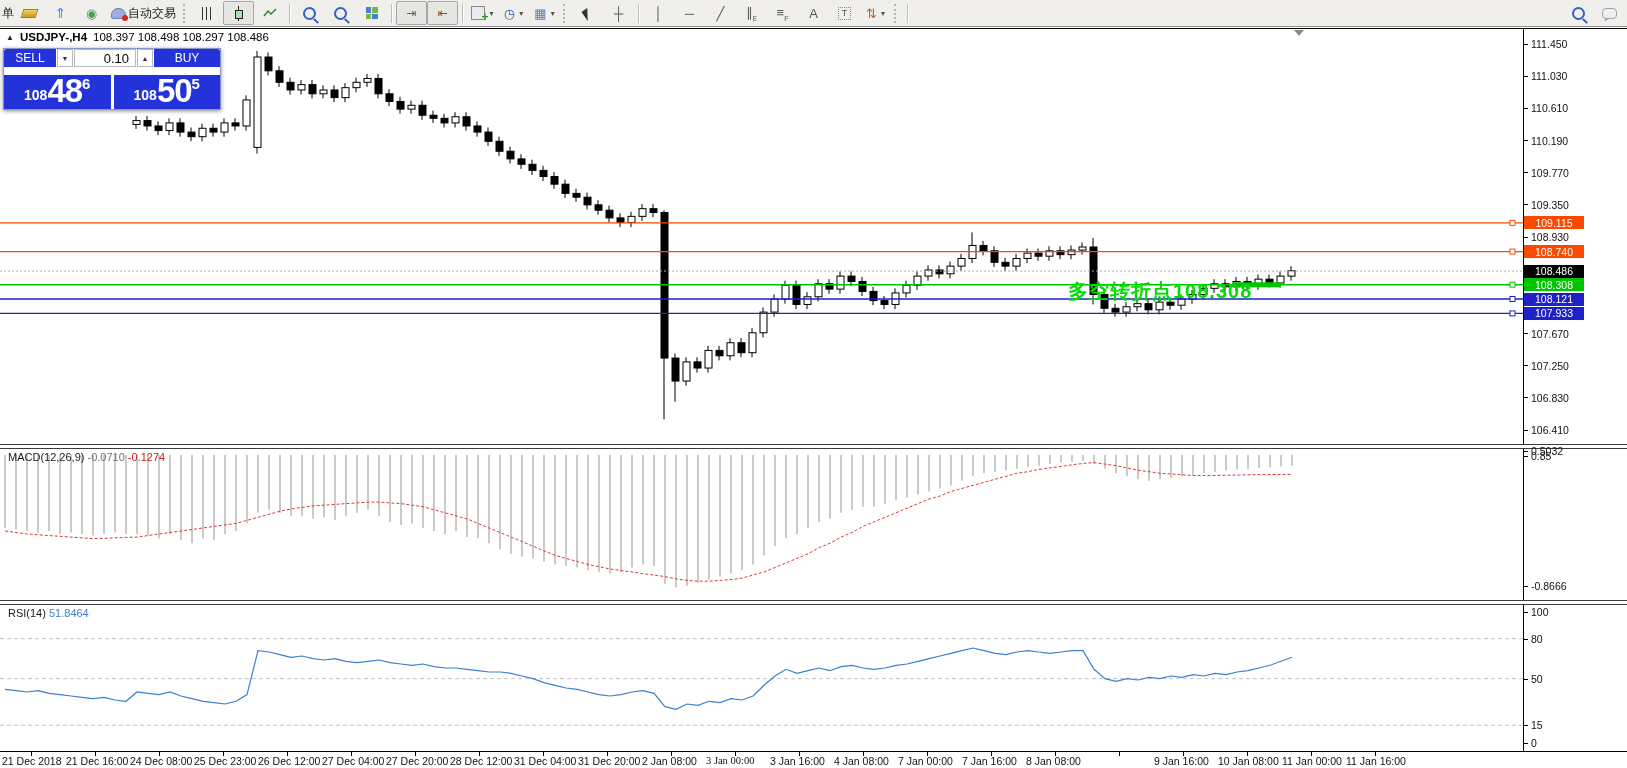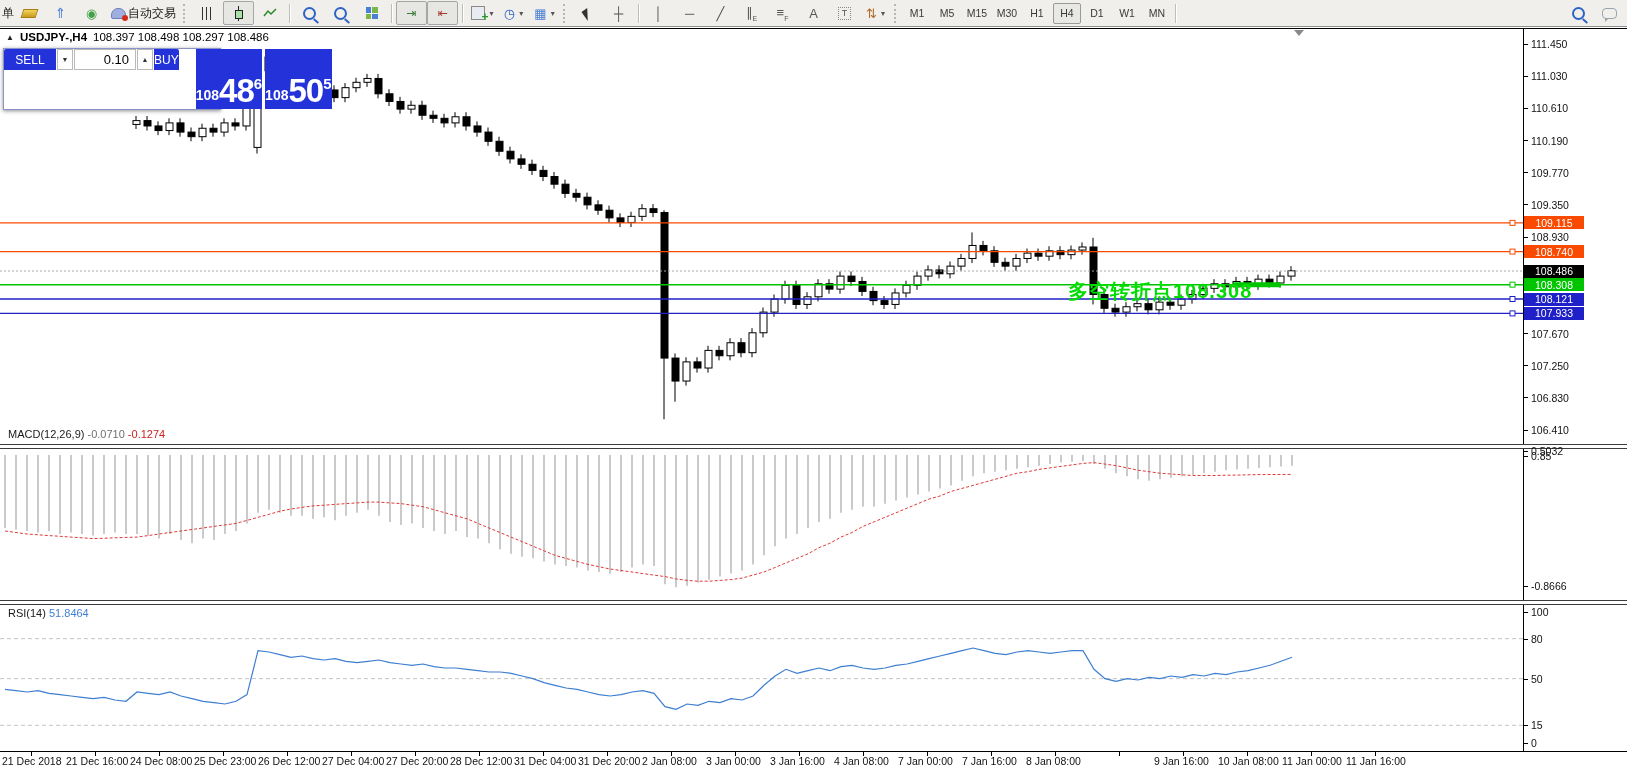--- a/index.html
+++ b/index.html
@@ -50,21 +50,21 @@
   .axis-tick{position:absolute;width:4px;height:1px;background:#000;}
   .time-tick{position:absolute;width:1px;height:4px;background:#000;}
   .price-badge{position:absolute;left:1524px;width:60px;height:13px;color:#fff;font-size:10.5px;
                display:flex;align-items:center;justify-content:center;white-space:nowrap;}
   
   .sym-header{position:absolute;left:6px;top:31px;font-size:11.5px;color:#000;display:flex;gap:6px;align-items:center;}
   .collapse{font-size:8px;color:#222;}
   
   .trade-panel{position:absolute;left:3px;top:48px;width:218px;height:62px;background:#fff;
                box-shadow:0 1px 4px rgba(0,0,0,.45);border:1px solid #8a93c8;box-sizing:border-box;
-               display:flex;gap:17px;z-index:5;}
+               display:flex;flex-direction:column;gap:8px;z-index:5;}
   .tp-row1{display:flex;height:21px;gap:1px;}
   .tp-btn{background:#2433d9;color:#fff;font-size:12px;display:flex;align-items:center;justify-content:center;}
   .tp-sell{width:52px;border-radius:2px 0 0 0;}
   .tp-buy{flex:1;border-radius:0 2px 0 0;}
   .tp-spin{width:16px;background:#fff;border:1px solid #b9b9b9;box-sizing:border-box;display:flex;align-items:center;justify-content:center;font-size:7px;color:#333;}
   .tp-lot{width:62px;background:#fff;border:1px solid #b9b9b9;box-sizing:border-box;font-size:13px;color:#000;
           display:flex;align-items:center;justify-content:flex-end;padding-right:6px;}
   .tp-row2{display:flex;flex:1;gap:3px;}
   .tp-price{flex:1;background:#2433d9;color:#fff;display:flex;align-items:flex-end;justify-content:center;padding-bottom:3px;}
   .tp-base{font-size:14px;font-weight:700;margin-bottom:3px;}
@@ -170,31 +170,20 @@
         <span class="glyph">A</span>
       </span>
     <span class="tb-btn">
         <span class="ico-T">T</span>
       </span>
     <span class="tb-btn">
         <span class="glyph" style="color:#b06a2a;">⇅</span>
         <span class="dd">▾</span>
       </span>
     <span class="grip"></span>
-    <span id="tf-group" style="display:flex;gap:2px;">
-        <span class="tf-btn">M1</span>
-        <span class="tf-btn">M5</span>
-        <span class="tf-btn">M15</span>
-        <span class="tf-btn">M30</span>
-        <span class="tf-btn">H1</span>
-        <span class="tf-btn active">H4</span>
-        <span class="tf-btn">D1</span>
-        <span class="tf-btn">W1</span>
-        <span class="tf-btn">MN</span>
-      </span>
     <span class="tb-sep"></span>
     <span style="flex:1;"></span>
     <span class="tb-btn">
         <span class="mag"></span>
       </span>
     <span class="tb-btn">
         <span class="ico-chat"></span>
       </span>
   </div>
 
@@ -579,21 +568,21 @@
       <div class="tp-price">
         <span class="tp-base">108</span>
           <span class="tp-big">50</span>
           <span class="tp-sup">5</span>
       </div>
     </div>
   </div>
 
   <div class="annotation" style="left:1068px;top:278px;">多空转折点108.308</div>
 
-  <div class="ind-title" style="left:8px;top:428px;text-align:center;">
+  <div class="ind-title" style="left:8px;top:451px;text-align:center;">
     <span>MACD(12,26,9)</span>
     <span style="color:#6f6f6f;">-0.0710</span>
     <span style="color:#c22;">-0.1274</span>
   </div>
   <div class="ind-title" style="left:8px;top:607px;">
     <span>RSI(14)</span>
     <span style="color:#3e7fd0;">51.8464</span>
   </div>
 
   <div id="price-labels">
@@ -661,21 +650,21 @@
       <div class="axis-label" style="left: 386px; top: 755px;">27 Dec 20:00</div>
       <div class="time-tick" style="left: 479px; top: 752px;"></div>
       <div class="axis-label" style="left: 450px; top: 755px;">28 Dec 12:00</div>
       <div class="time-tick" style="left: 543px; top: 752px;"></div>
       <div class="axis-label" style="left: 514px; top: 755px;">31 Dec 04:00</div>
       <div class="time-tick" style="left: 607px; top: 752px;"></div>
       <div class="axis-label" style="left: 578px; top: 755px;">31 Dec 20:00</div>
       <div class="time-tick" style="left: 671px; top: 752px;"></div>
       <div class="axis-label" style="left: 642px; top: 755px;">2 Jan 08:00</div>
       <div class="time-tick" style="left: 735px; top: 752px;"></div>
-      <div class="axis-label" style="left: 706px; top: 755px;">3 Jan 00:00</div>
+      <div class="axis-label" style="left: 706px; top: 755px; font-family: Liberation Serif, serif;">3 Jan 00:00</div>
       <div class="time-tick" style="left: 799px; top: 752px;"></div>
       <div class="axis-label" style="left: 770px; top: 755px;">3 Jan 16:00</div>
       <div class="time-tick" style="left: 863px; top: 752px;"></div>
       <div class="axis-label" style="left: 834px; top: 755px;">4 Jan 08:00</div>
       <div class="time-tick" style="left: 927px; top: 752px;"></div>
       <div class="axis-label" style="left: 898px; top: 755px;">7 Jan 00:00</div>
       <div class="time-tick" style="left: 991px; top: 752px;"></div>
       <div class="axis-label" style="left: 962px; top: 755px;">7 Jan 16:00</div>
       <div class="time-tick" style="left: 1055px; top: 752px;"></div>
       <div class="axis-label" style="left: 1026px; top: 755px;">8 Jan 08:00</div>

